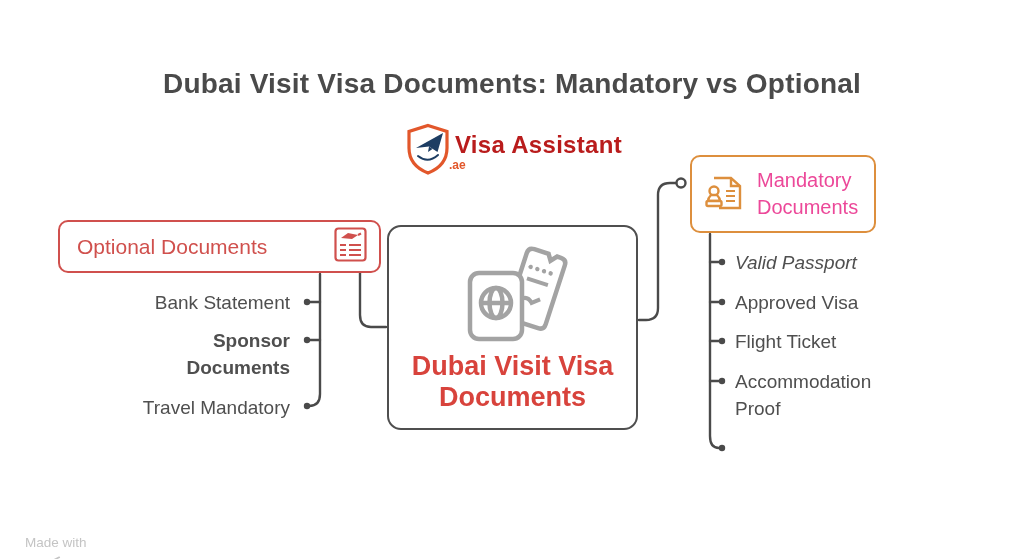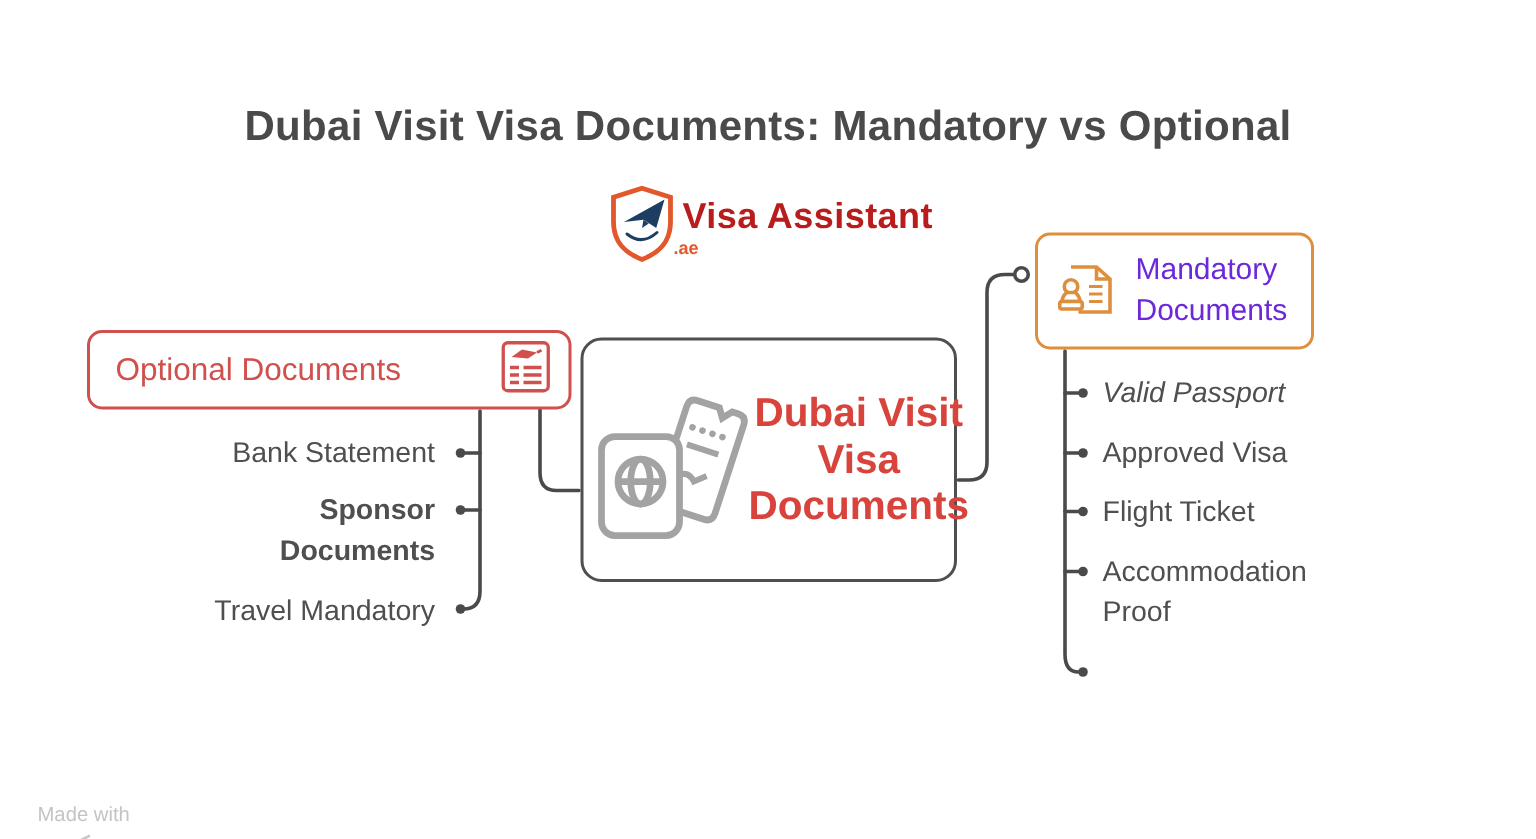--- a/index.html
+++ b/index.html
@@ -20,24 +20,24 @@
   svg.connectors{position:absolute;left:0;top:0;pointer-events:none;}
 
   
   .node{box-sizing:border-box;background:#ffffff;}
   .optional-node{left:58px;top:205px;width:323px;height:53px;border:2.5px solid #d0504d;border-radius:10px;
                  display:flex;align-items:center;justify-content:space-between;padding:0 12px 0 17px;}
   .optional-node .label{font-size:21px;color:#d0504d;white-space:nowrap;}
 
   .mandatory-node{left:690px;top:140px;width:186px;height:78px;border:2.5px solid #dd8f3d;border-radius:10px;
                   display:flex;align-items:center;gap:11px;padding:0 10px 0 12px;}
-  .mandatory-node .label{font-size:20px;line-height:27px;color:#6d28d9;width:118px;}
+  .mandatory-node .label{font-size:20px;line-height:27px;color:#ec4899;width:118px;}
 
-  .center-node{left:387px;top:210px;width:251px;height:163px;border:2px solid #4f4f4f;border-radius:14px;
-               display:flex;flex-direction:row;align-items:center;}
+  .center-node{left:387px;top:210px;width:251px;height:205px;border:2px solid #4f4f4f;border-radius:14px;
+               display:flex;flex-direction:column;align-items:center;}
   .center-node .icon-wrap{margin-top:16px;height:108px;display:flex;align-items:center;justify-content:center;}
   .center-node .label{width:240px;text-align:center;font-size:27px;line-height:31px;font-weight:bold;color:#d8433c;}
 
   
   .list-item{color:#4f4f4f;font-size:19px;line-height:27px;}
   .left-item{text-align:right;}
   .li-bank{left:70px;top:274px;width:220px;}
   .li-sponsor{left:160px;top:312px;width:130px;font-weight:bold;}
   .li-travel{left:70px;top:379px;width:220px;}
   .ri-passport{left:735px;top:234px;width:180px;font-style:italic;}

